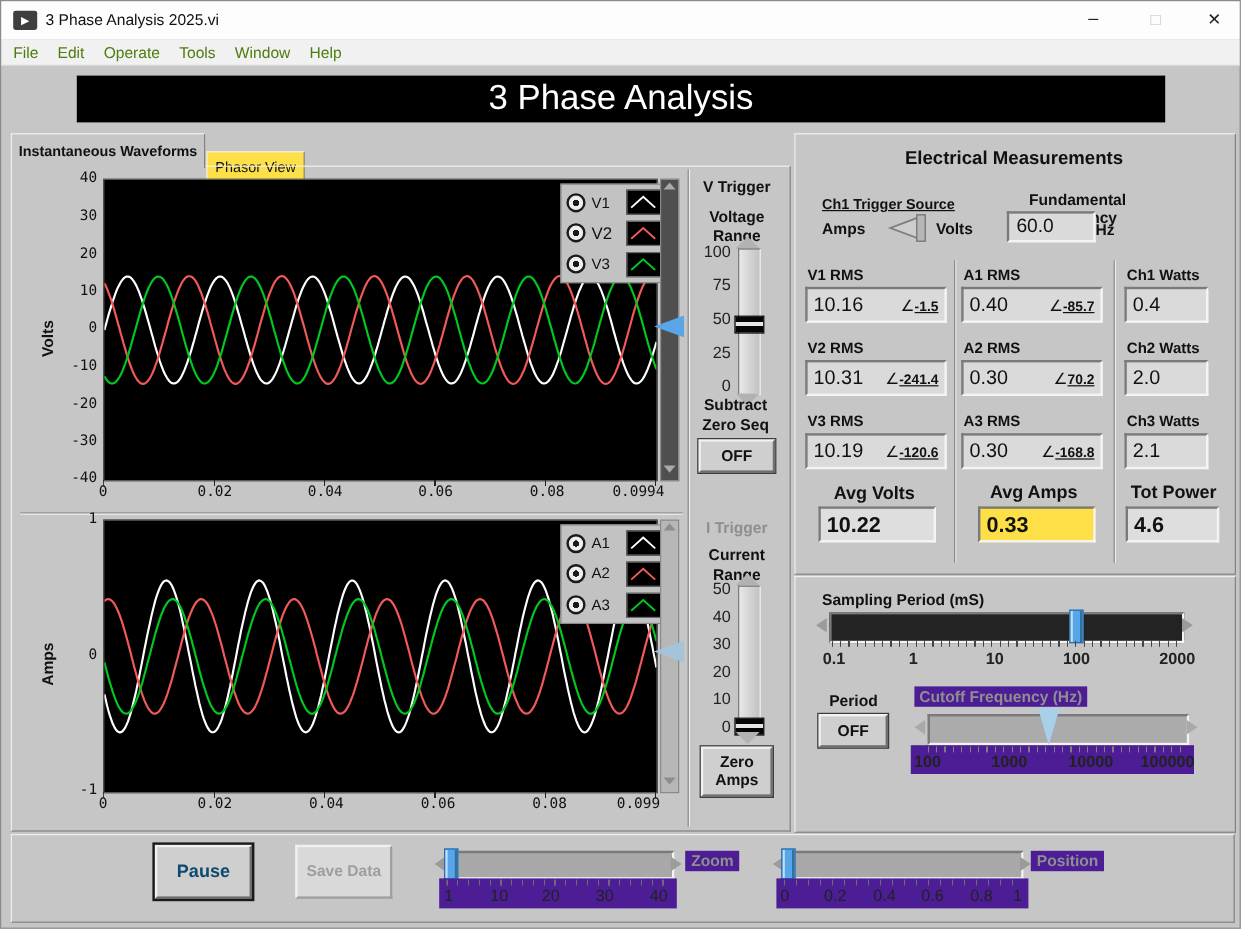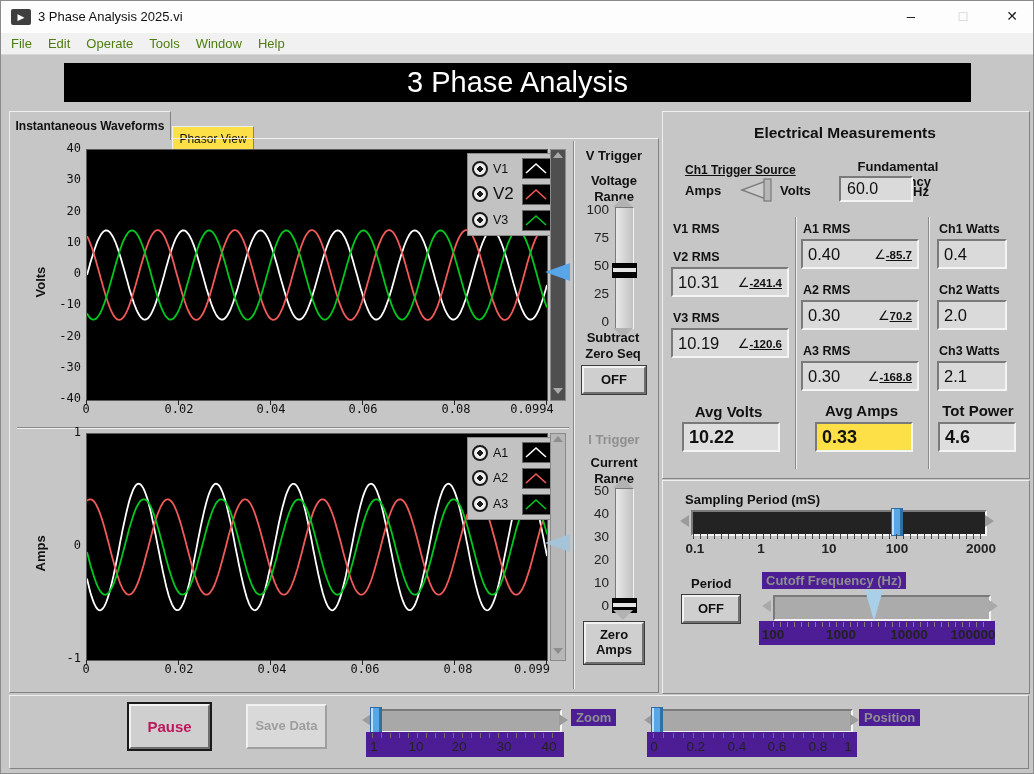--- a/index.html
+++ b/index.html
@@ -82,21 +82,21 @@
         <div class="radio"></div>
         <div style="font-size: 12.5px;">V1</div>
         <div class="lgsample" style="margin-left: auto;">
           <svg width="25" height="17">
             <polyline points="2,13 12,4 22,13" fill="none" stroke="#ffffff" stroke-width="1.6"></polyline>
           </svg>
         </div>
       </div>
       <div class="lgrow">
         <div class="radio"></div>
-        <div style="font-size: 17px; text-align: right;">V2</div>
+        <div style="font-size: 14px; text-align: right;">V2</div>
         <div class="lgsample" style="margin-left: auto;">
           <svg width="25" height="17">
             <polyline points="2,13 12,4 22,13" fill="none" stroke="#f25a5a" stroke-width="1.6"></polyline>
           </svg>
         </div>
       </div>
       <div class="lgrow">
         <div class="radio"></div>
         <div style="font-size: 12.5px;">V3</div>
         <div class="lgsample" style="margin-left: auto;">
@@ -186,20 +186,24 @@
   <div class="abs b ctr" style="left:822px;top:158px;width:150px;font-size:13px;">Fundamental Frequency</div>
   <div class="abs disp" style="left:838px;top:175px;width:58px;height:22px;">
     <span>60.0</span>
   </div>
   <div class="abs b" style="left:912px;top:183px;font-size:13px;">Hz</div>
   <div class="abs vdiv" style="left:794px;top:216px;height:252px;"></div>
   <div class="abs vdiv" style="left:927px;top:216px;height:252px;"></div>
 
   <div id="vcol" class="abs" style="left:670px;top:221px;width:117px;">
       <div class="mrow-label">V1 RMS</div>
+      <div class="mbox" style="width: 104px;">
+        <div class="mval">10.16</div>
+        <div class="mang"><span>∠</span><b>-1.5</b></div>
+      </div>
       <div class="mrow-label">V2 RMS</div>
       <div class="mbox" style="width: 104px;">
         <div class="mval">10.31</div>
         <div class="mang"><span>∠</span><b>-241.4</b></div>
       </div>
       <div class="mrow-label">V3 RMS</div>
       <div class="mbox" style="width: 104px;">
         <div class="mval">10.19</div>
         <div class="mang"><span>∠</span><b>-120.6</b></div>
       </div>
@@ -261,21 +265,21 @@
   <div class="abs btn" style="left:681px;top:594px;width:54px;height:24px;">OFF</div>
   <div class="abs b chip dim" style="left:761px;top:571px;padding:1px 4px;font-size:13px;">Cutoff Frequency (Hz)</div>
   <div class="abs tlft" style="left:761px;top:599px;border-right-color:#a9a9a9;"></div>
   <div class="abs sunken" style="left:772px;top:594px;width:214px;height:22px;background:#ababab;"></div>
   <div class="abs trgt" style="left:988px;top:599px;border-left-color:#a9a9a9;"></div>
   <div class="abs" style="left:864px;top:589px;width:0;height:0;border-left:9px solid transparent;border-right:9px solid transparent;border-top:31px solid #a9cfe9;"></div>
   <div class="abs chip" style="left:758px;top:620px;width:236px;height:24px;"></div>
   <div class="abs hticks" style="left:772px;top:621px;width:214px;background:repeating-linear-gradient(90deg,#7f7f7f 0 1px,transparent 1px 7px);"></div>
 
   <div class="abs thinr" style="left:8px;top:694px;width:1018px;height:72px;"></div>
-  <div class="abs btn" style="left:128px;top:703px;width:77px;height:41px;color:#be185d;font-size:15px;outline:2px solid #1a1a1a;">Pause</div>
+  <div class="abs btn" style="left:128px;top:703px;width:77px;height:41px;color:#0c4a6e;font-size:15px;outline:2px solid #1a1a1a;">Pause</div>
   <div class="abs btn" style="left:245px;top:703px;width:77px;height:41px;background:#d9d9d9;color:#9e9e9e;outline:none;border-color:#f0f0f0 #9f9f9f #9f9f9f #f0f0f0;width:77px;">Save Data</div>
 
   <div class="abs tlft" style="left:361px;top:713px;"></div>
   <div class="abs sunken" style="left:371px;top:708px;width:186px;height:20px;background:#a8a8a8;"></div>
   <div class="abs trgt" style="left:558px;top:713px;"></div>
   <div class="abs hhandle" style="left:369px;top:706px;height:24px;"></div>
   <div class="abs chip" style="left:365px;top:731px;width:198px;height:25px;"></div>
   <div class="abs hticks" style="left:371px;top:732px;width:186px;background:repeating-linear-gradient(90deg,#6e6e6e 0 1px,transparent 1px 9px);"></div>
   <div class="abs b chip dim" style="left:570px;top:708px;padding:1px 5px;font-size:13px;">Zoom</div>
 

